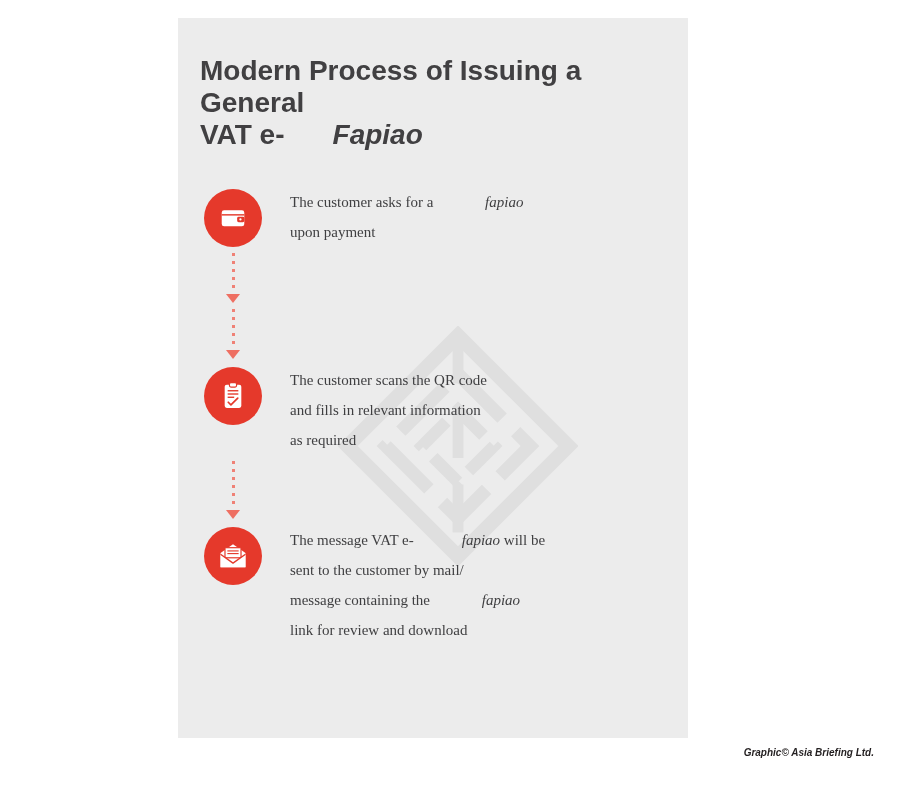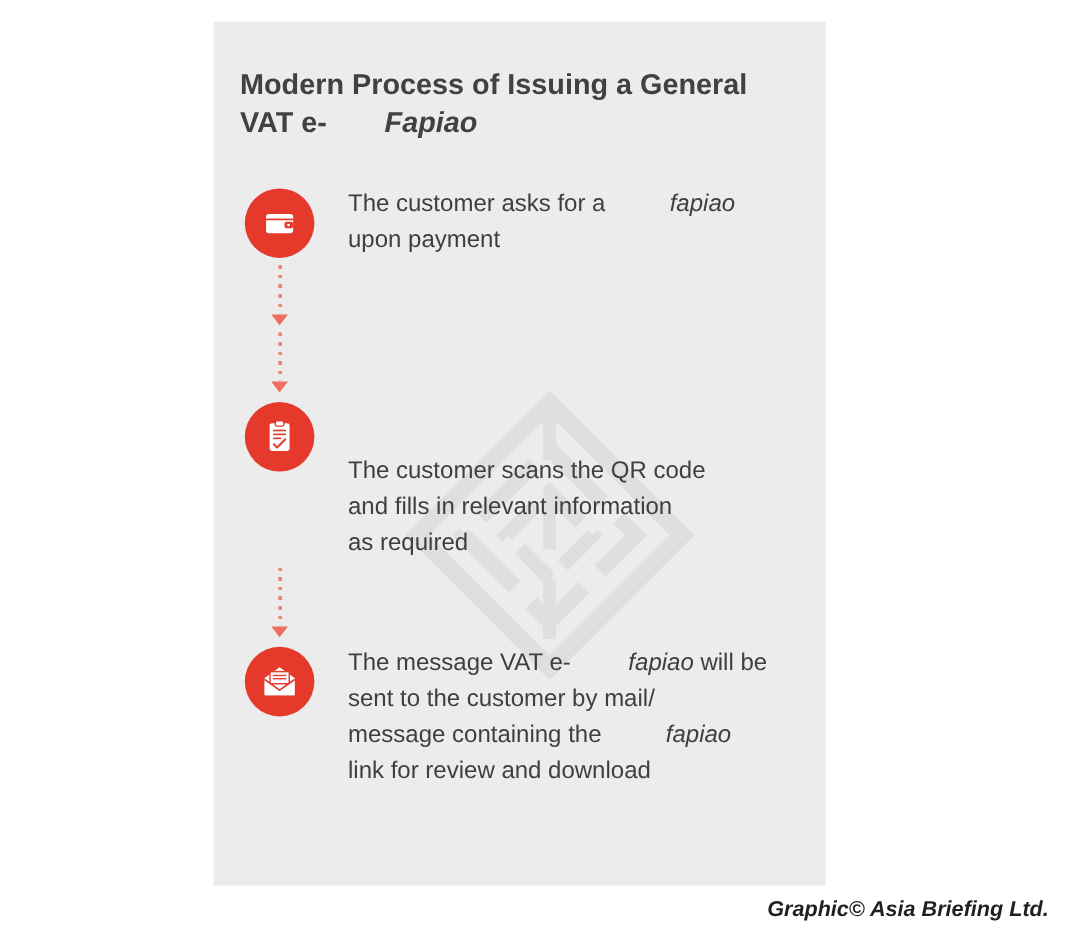--- a/index.html
+++ b/index.html
@@ -26,21 +26,21 @@
     position: absolute;
     left: 160px;
     top: 308px;
     width: 240px;
     height: 240px;
     pointer-events: none;
   }
 
   .title {
     position: relative;
-    font-size: 24px;
+    font-size: 28px;
     line-height: 32px;
     font-weight: 700;
     color: #414042;
     white-space: pre-line;
     margin-bottom: 36px;
     z-index: 2;
   }
   .it { font-style: italic; margin-left: 48px; }
 
   .steps { position: relative; z-index: 2; }
@@ -58,28 +58,29 @@
     margin-top: 2px;
     border-radius: 50%;
     background: #e5392b;
     display: flex;
     align-items: center;
     justify-content: center;
   }
   .icon-wrap svg { width: 38px; height: 38px; display: block; }
 
   .step-text {
-    font-size: 20px;
+    font-size: 15px;
     line-height: 30px;
     color: #3f3f41;
     white-space: pre-line;
     padding-top: 0;
+    font-family: Liberation Serif, serif;
   }
   .row-1 .step-text, .row-2 .step-text { min-height: 60px; }
-  .row-3 .step-text { min-height: 90px; margin-top: 44px; }
+  .row-3 .step-text { min-height: 90px; }
 
   .connector {
     display: flex;
     flex-direction: column;
     align-items: flex-start;
     margin: 6px 0;
   }
   .connector .dots {
     width: 3px;
     margin-left: 31.5px;
@@ -98,21 +99,21 @@
     margin-top: 1px;
     border-left: 7px solid transparent;
     border-right: 7px solid transparent;
     border-top: 9px solid #ee6f62;
   }
 
   .credit {
     position: absolute;
     right: 26px;
     top: 747px;
-    font-size: 18px;
+    font-size: 10px;
     font-weight: 700;
     font-style: italic;
     color: #231f20;
   }
 </style>
 </head>
 <body>
 
 <div class="card">
 

